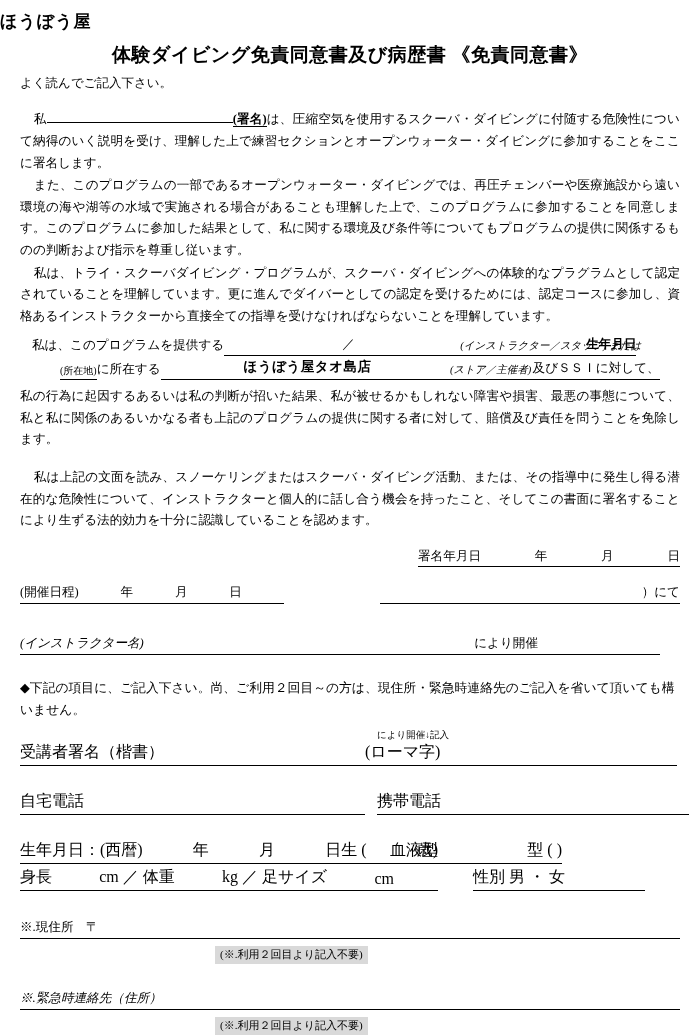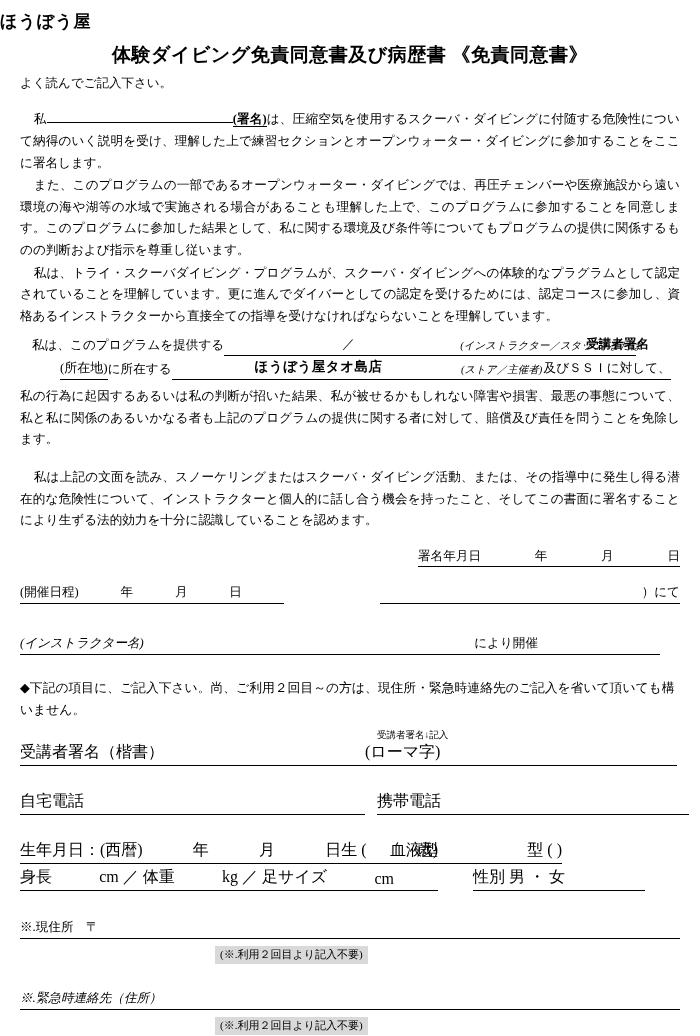--- a/index.html
+++ b/index.html
@@ -89,21 +89,21 @@
     align-items: flex-end;
     margin-left: 40px;
   }
   .fill-slot {
     border-bottom: 1.1px solid #000;
     display: inline-block;
     text-align: center;
     position: relative;
   }
   .small-lbl { font-size: 10.5px; font-style: italic; }
-  .smaller-lbl { font-size: 13px; }
+  .smaller-lbl { font-size: 10px; }
   .bold-txt { font-weight: bold; }
   .store-name {
     font-weight: bold;
     font-size: 13.5px;
     letter-spacing: 0.5px;
   }
 
   
   .sigdate-row {
     display: flex;
@@ -198,21 +198,21 @@
   </div>
 
   <div class="provider-line">
 
     <div class="provider-row1">
       <span>私は、このプログラムを提供する</span>
       <span class="fill-slot" style="width:118px;"></span>
       <span class="fill-slot" style="width:12px;">／</span>
       <span class="fill-slot" style="width:106px;"></span>
       <span class="fill-slot small-lbl" style="width:126px;">(インストラクター／スタッフ) または</span>
-      <span class="fill-slot bold-txt" style="width:50px;">受講者署名</span>
+      <span class="fill-slot bold-txt" style="width:50px;">生年月日</span>
     </div>
 
     <div class="provider-row2">
       <span class="smaller-lbl ul">(所在地)</span>
       <span>に所在する</span>
       <span class="fill-slot" style="width:62px;"></span>
       <span class="fill-slot store-name" style="width:170px;">ほうぼう屋タオ島店</span>
       <span class="fill-slot" style="width:56px;"></span>
       <span class="fill-slot small-lbl" style="width:84px;">(ストア／主催者)</span>
       <span class="fill-slot">及びＳＳＩに対して、</span>
@@ -263,21 +263,21 @@
       <span>により開催</span>
       <span style="width:122px;"></span>
     </div>
   </div>
 
   <div class="notice">◆下記の項目に、ご記入下さい。尚、ご利用２回目～の方は、現住所・緊急時連絡先のご記入を省いて頂いても構いません。</div>
 
   <div class="twocol" style="margin-top:9px;">
     <div class="col-l"></div>
     <div class="col-r">
-      <div class="romaji-hint">受講者署名↓記入</div>
+      <div class="romaji-hint">により開催↓記入</div>
     </div>
   </div>
 
   <div class="twocol" style="margin-top:2px;">
     <div class="col-l">
       <div class="uline" style="width:345px;">
         <span>受講者署名（楷書）</span>
       </div>
     </div>
     <div class="col-r">

